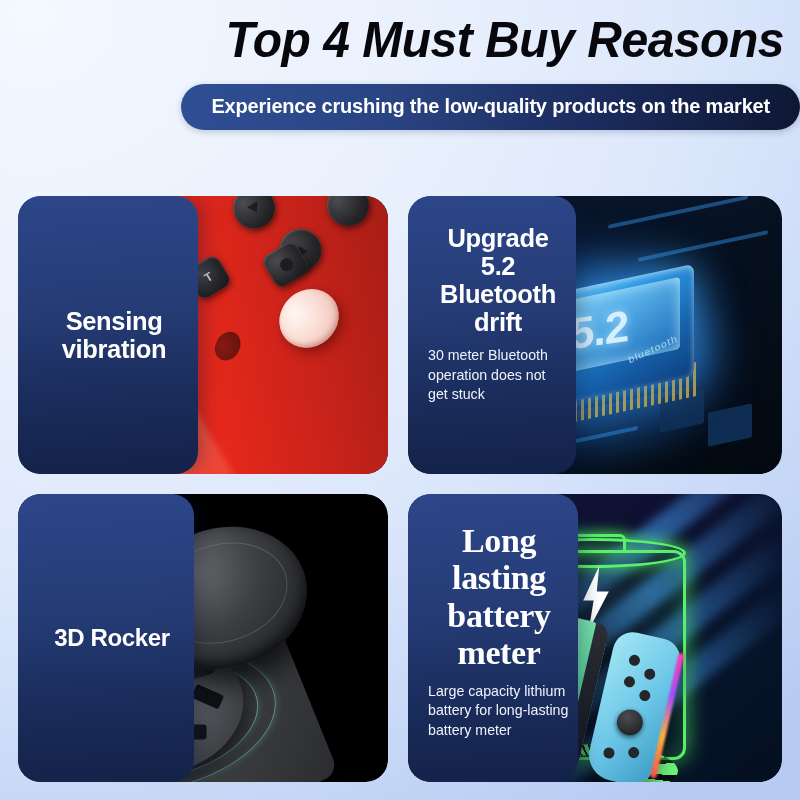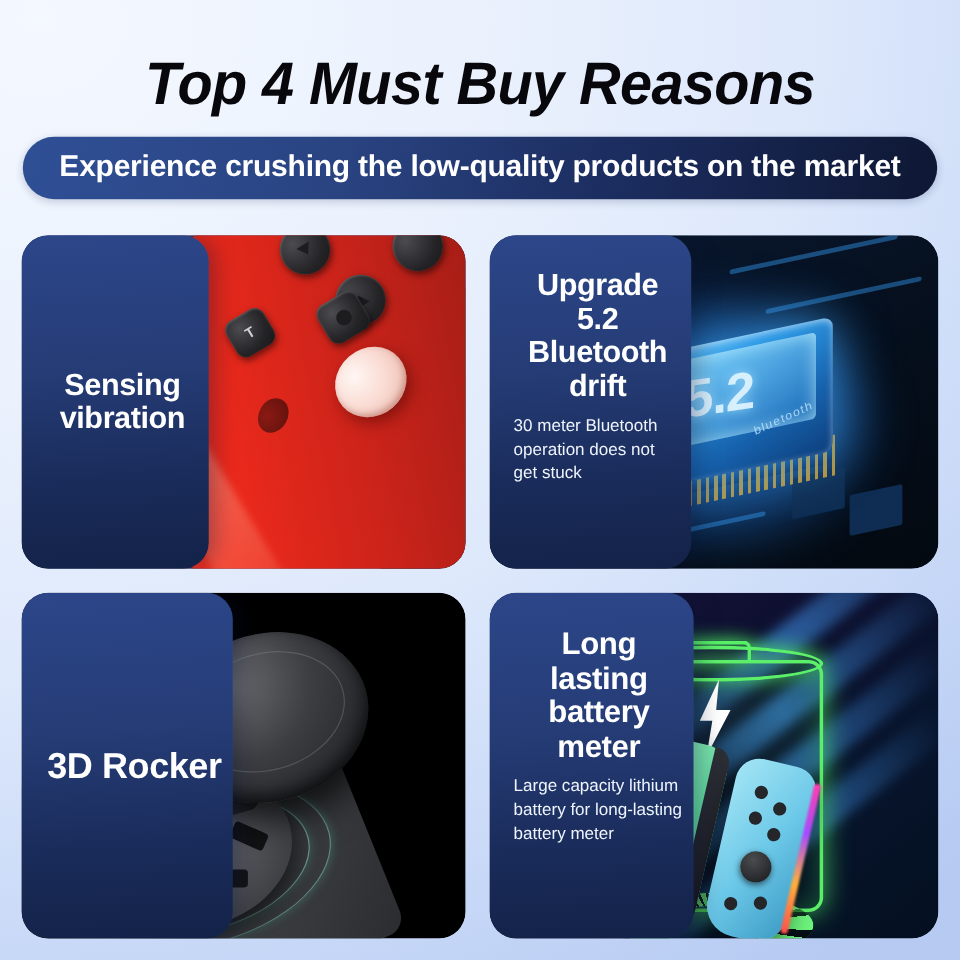--- a/index.html
+++ b/index.html
@@ -5,39 +5,39 @@
   * { margin:0; padding:0; box-sizing:border-box; }
   html,body { width:800px; height:800px; overflow:hidden; }
   body {
     font-family:"Liberation Sans","DejaVu Sans",sans-serif;
     background:
       radial-gradient(140% 120% at 4% 2%, #f4f8ff 0%, #eaf1fd 34%, #dde8fb 58%, #c7d8f7 82%, #b6caf2 100%);
     position:relative;
   }
 
   
-  #header { padding-top:44px; text-align:center; }
+  #header { padding-top:14px; text-align:right; }
   #page-title {
     font-size:50px;
     font-weight:bold;
     font-style:italic;
     letter-spacing:-0.5px;
     color:#08080c;
     line-height:1.06;
     transform:scaleX(0.96);
     white-space:nowrap;
   }
   #subtitle-pill {
     display:inline-block;
     margin-top:17px;
     padding:11px 30px 12px;
     border-radius:26px;
     background:linear-gradient(100deg,#2f4f95 0%,#2a4482 34%,#1b2c5e 66%,#0e1733 100%);
     color:#ffffff;
-    font-size:25px;
+    font-size:20px;
     font-weight:bold;
     letter-spacing:-0.2px;
     white-space:nowrap;
     box-shadow:0 2px 7px rgba(20,35,80,.22);
   }
 
   
   #cards {
     position:absolute;
     left:18px; top:196px;
@@ -70,28 +70,28 @@
     text-align:center;
   }
   .card-desc {
     color:#eef3fc;
     font-size:14.2px;
     line-height:1.38;
     margin-top:10px;
   }
 
   
-  #card-1 .card-panel { width:156px; }
+  #card-1 .card-panel { width:180px; }
   #card-1 .card-title { font-size:25.5px; }
   #card-2 .card-panel { width:168px; }
   #card-2 .card-title { font-size:25.5px; }
   #card-3 .card-panel { width:176px; }
-  #card-3 .card-title { font-size:30px; }
+  #card-3 .card-title { font-size:24px; }
   #card-4 .card-panel { width:170px; }
-  #card-4 .card-title { font-size:26px; }
+  #card-4 .card-title { font-size:34px;font-family:Liberation Serif, serif; }
   #card-2 .card-panel,#card-4 .card-panel { justify-content:flex-start; padding-top:28px; }
 
   
   .art-controller { background:linear-gradient(150deg,#23376d 0%,#1b2d5c 45%,#16234a 100%); }
   .ctrl-body {
     position:absolute; left:90px; top:-36px; width:330px; height:360px;
     transform:rotate(-31deg);
     border-radius:90px 44px 44px 90px;
     background:linear-gradient(110deg,#ff4733 0%,#ef2a1c 26%,#c9231a 58%,#8d1a14 100%);
     box-shadow:0 0 36px rgba(255,60,40,.45);

